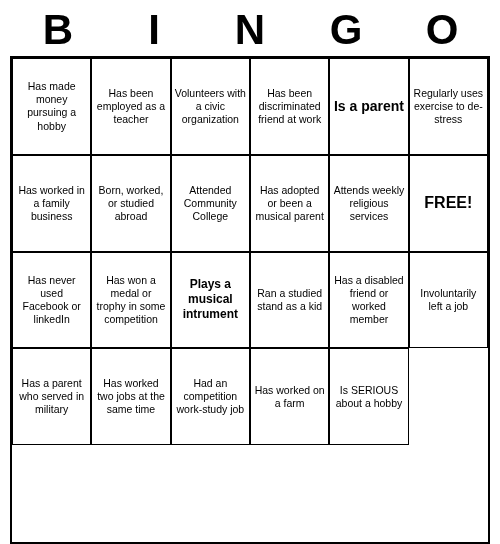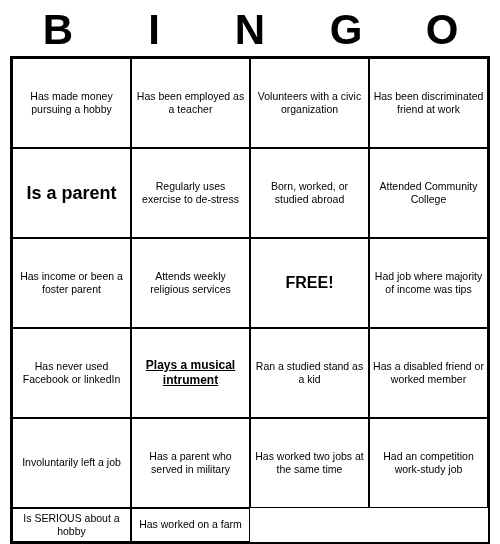--- a/index.html
+++ b/index.html
@@ -23,21 +23,21 @@
     }
     .bingo-letter {
       font-size: 42px;
       font-weight: bold;
       width: 88px;
       text-align: center;
       color: #000;
     }
     #bingo-grid {
       display: grid;
-      grid-template-columns: repeat(4, 1fr);
+      grid-template-columns: repeat(6, 1fr);
       grid-template-rows: repeat(5, 1fr);
       width: 480px;
       height: 490px;
       border: 2px solid #000;
     }
     .cell {
       border: 1px solid #000;
       display: flex;
       align-items: center;
       justify-content: center;
@@ -46,56 +46,56 @@
       line-height: 1.25;
       padding: 3px;
       color: #000;
       background: #fff;
     }
     .cell-free {
       font-size: 16px;
       font-weight: bold;
     }
     .cell-large {
-      font-size: 18px;
+      font-size: 14px;
       font-weight: bold;
     }
     .cell-musical {
       font-size: 12px;
       font-weight: bold;
-      text-decoration: underline;
     }
   </style>
 </head>
 <body>
 
 <div id="bingo-header">
 <span class="bingo-letter">B</span>
     <span class="bingo-letter">I</span>
     <span class="bingo-letter">N</span>
     <span class="bingo-letter">G</span>
     <span class="bingo-letter">O</span>
   </div>
 
 <div id="bingo-grid">
 <div class="cell">Has made money pursuing a hobby</div>
     <div class="cell">Has been employed as a teacher</div>
     <div class="cell">Volunteers with a civic organization</div>
     <div class="cell">Has been discriminated friend at work</div>
     <div class="cell cell-large">Is a parent</div>
     <div class="cell">Regularly uses exercise to de-stress</div>
+    <div class="cell">Has worked in a family business</div>
     <div class="cell">Born, worked, or studied abroad</div>
     <div class="cell">Attended Community College</div>
-    <div class="cell">Has income or been a foster parent</div>
+    <div class="cell">Has adopted or been a musical parent</div>
     <div class="cell">Attends weekly religious services</div>
     <div class="cell cell-free">FREE!</div>
-    <div class="cell">Had job where majority of income was tips</div>
     <div class="cell">Has never used Facebook or linkedIn</div>
+    <div class="cell">Has won a medal or trophy in some competition</div>
     <div class="cell cell-musical">Plays a musical intrument</div>
     <div class="cell">Ran a studied stand as a kid</div>
     <div class="cell">Has a disabled friend or worked member</div>
     <div class="cell">Involuntarily left a job</div>
     <div class="cell">Has a parent who served in military</div>
     <div class="cell">Has worked two jobs at the same time</div>
     <div class="cell">Had an competition work-study job</div>
+    <div class="cell">Has worked on a farm</div>
     <div class="cell">Is SERIOUS about a hobby</div>
-    <div class="cell">Has worked on a farm</div>
   </div>
 
 </body></html>

